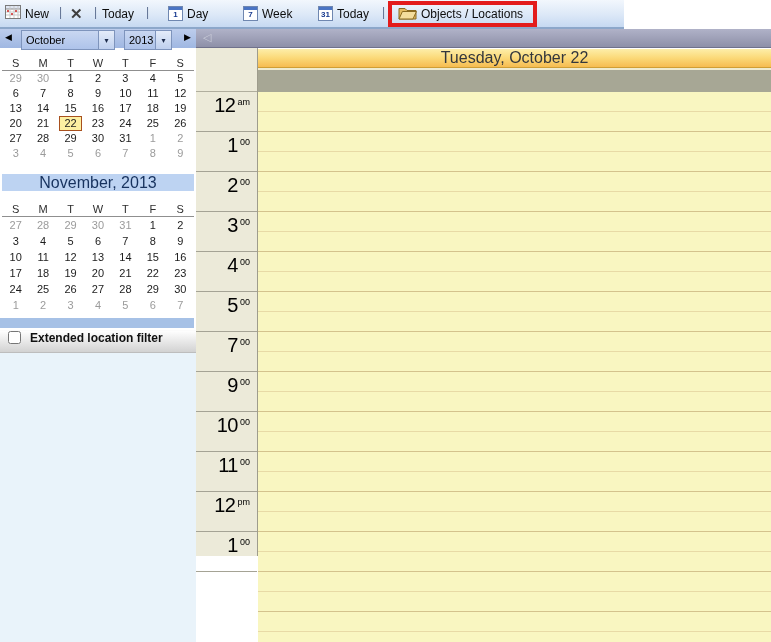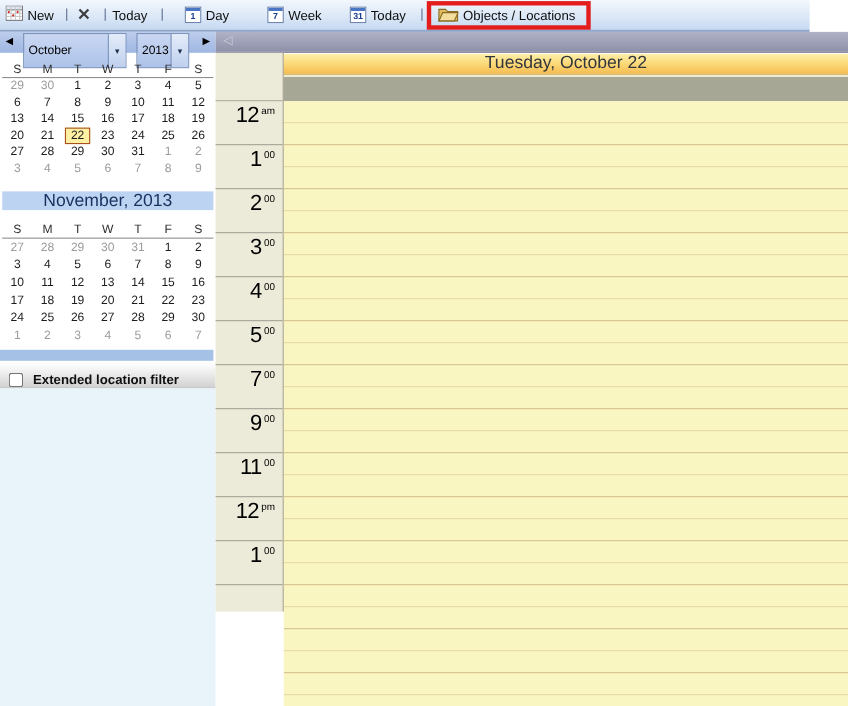--- a/index.html
+++ b/index.html
@@ -3,21 +3,21 @@
 <meta charset="utf-8">
 <style>
   html,body{margin:0;padding:0;}
   body{
     position:relative;width:771px;height:642px;overflow:hidden;
     font-family:"Liberation Sans",sans-serif;background:#fff;
     -webkit-font-smoothing:antialiased;
   }
   
   .toolbar{
-    position:absolute;left:0;top:0;width:736px;height:27px;
+    position:absolute;left:0;top:0;width:624px;height:27px;
     background:linear-gradient(#f2f7fd,#dce8f7 55%,#c6d9f1);
     border-bottom:2px solid #8ca7ca;
   }
   .tb{position:absolute;top:0;height:27px;display:flex;align-items:center;gap:4px;
       font-size:12px;color:#0d0d0d;white-space:nowrap;cursor:default;}
   .tbsep{position:absolute;top:5px;font-size:12px;color:#5d6f90;}
   .xglyph{font-size:15px;font-weight:bold;color:#3e3e3e;line-height:1;}
   .calico{
     width:13px;height:13px;background:#fff;border:1px solid #6f87b0;
     box-shadow:inset 0 3px 0 #4a74c4;
@@ -29,21 +29,21 @@
     border:4px solid #e31c1c;box-sizing:border-box;z-index:50;pointer-events:none;
   }
   
   .sidebar{position:absolute;left:0;top:29px;width:196px;height:613px;background:#ffffff;}
   .side-nav{
     position:absolute;left:0;top:0;width:196px;height:19px;
     background:linear-gradient(#bdcdec,#9fb7e2);
   }
   .navarrow{position:absolute;top:3px;font-size:9px;color:#000;cursor:default;}
   .dd{
-    position:absolute;top:1px;height:32px;box-sizing:border-box;
+    position:absolute;top:1px;height:20px;box-sizing:border-box;
     border:1px solid #7e94bc;background:linear-gradient(#c9d7f1,#aec3ea);
     display:flex;align-items:center;font-size:11px;color:#000;
   }
   .dd .ddval{flex:1;padding-left:4px;overflow:hidden;}
   .dd .ddbtn{
     width:15px;height:100%;border-left:1px solid #7e94bc;
     background:linear-gradient(#e4ecf9,#bfd0ee);
     display:flex;align-items:center;justify-content:center;
     font-size:8px;color:#1c2b4a;
   }
@@ -63,21 +63,21 @@
   }
   .nov-title{
     position:absolute;left:2px;top:145px;width:192px;height:17px;
     background:#bdd3f2;color:#17325e;font-size:16px;text-align:center;line-height:17px;
   }
   .blue-strip{position:absolute;left:0;top:289px;width:194px;height:10px;background:#a6c1e6;}
   .ext-bar{
     position:absolute;left:0;top:301px;width:196px;height:21px;
     background:linear-gradient(#fefefe,#d2d2d2);
     border-top:1px solid #fbfbfb;border-bottom:1px solid #bdbdbd;
-    display:flex;align-items:flex-end;
+    display:flex;align-items:flex-start;
   }
   .ext-bar input{width:13px;height:13px;margin:0 0 0 8px;}
   .ext-label{font-size:12px;font-weight:bold;color:#101010;margin-left:9px;}
   .side-panel{position:absolute;left:0;top:324px;width:196px;height:289px;background:#e9f3fa;}
   
   .main-top{
     position:absolute;left:196px;top:29px;width:575px;height:19px;
     background:linear-gradient(#b0b2c8,#8e90a8);
     border-bottom:1px solid #70728c;box-sizing:border-box;
   }
@@ -329,20 +329,21 @@
   <div class="gutter-corner"></div>
   <div id="hours">
       <div class="hour-cell"><span class="hnum">12</span><span class="hsup">am</span></div>
       <div class="hour-cell"><span class="hnum">1</span><span class="hsup">00</span></div>
       <div class="hour-cell"><span class="hnum">2</span><span class="hsup">00</span></div>
       <div class="hour-cell"><span class="hnum">3</span><span class="hsup">00</span></div>
       <div class="hour-cell"><span class="hnum">4</span><span class="hsup">00</span></div>
       <div class="hour-cell"><span class="hnum">5</span><span class="hsup">00</span></div>
       <div class="hour-cell"><span class="hnum">7</span><span class="hsup">00</span></div>
       <div class="hour-cell"><span class="hnum">9</span><span class="hsup">00</span></div>
+      <div class="hour-cell"><span class="hnum">10</span><span class="hsup">00</span></div>
       <div class="hour-cell"><span class="hnum">11</span><span class="hsup">00</span></div>
       <div class="hour-cell"><span class="hnum">12</span><span class="hsup">pm</span></div>
       <div class="hour-cell"><span class="hnum">1</span><span class="hsup">00</span></div>
     </div>
 </div>
 
 <div class="day-header">Tuesday, October 22</div>
 <div class="header-gap"></div>
 <div class="allday-row"></div>
 <div id="grid" class="grid">

